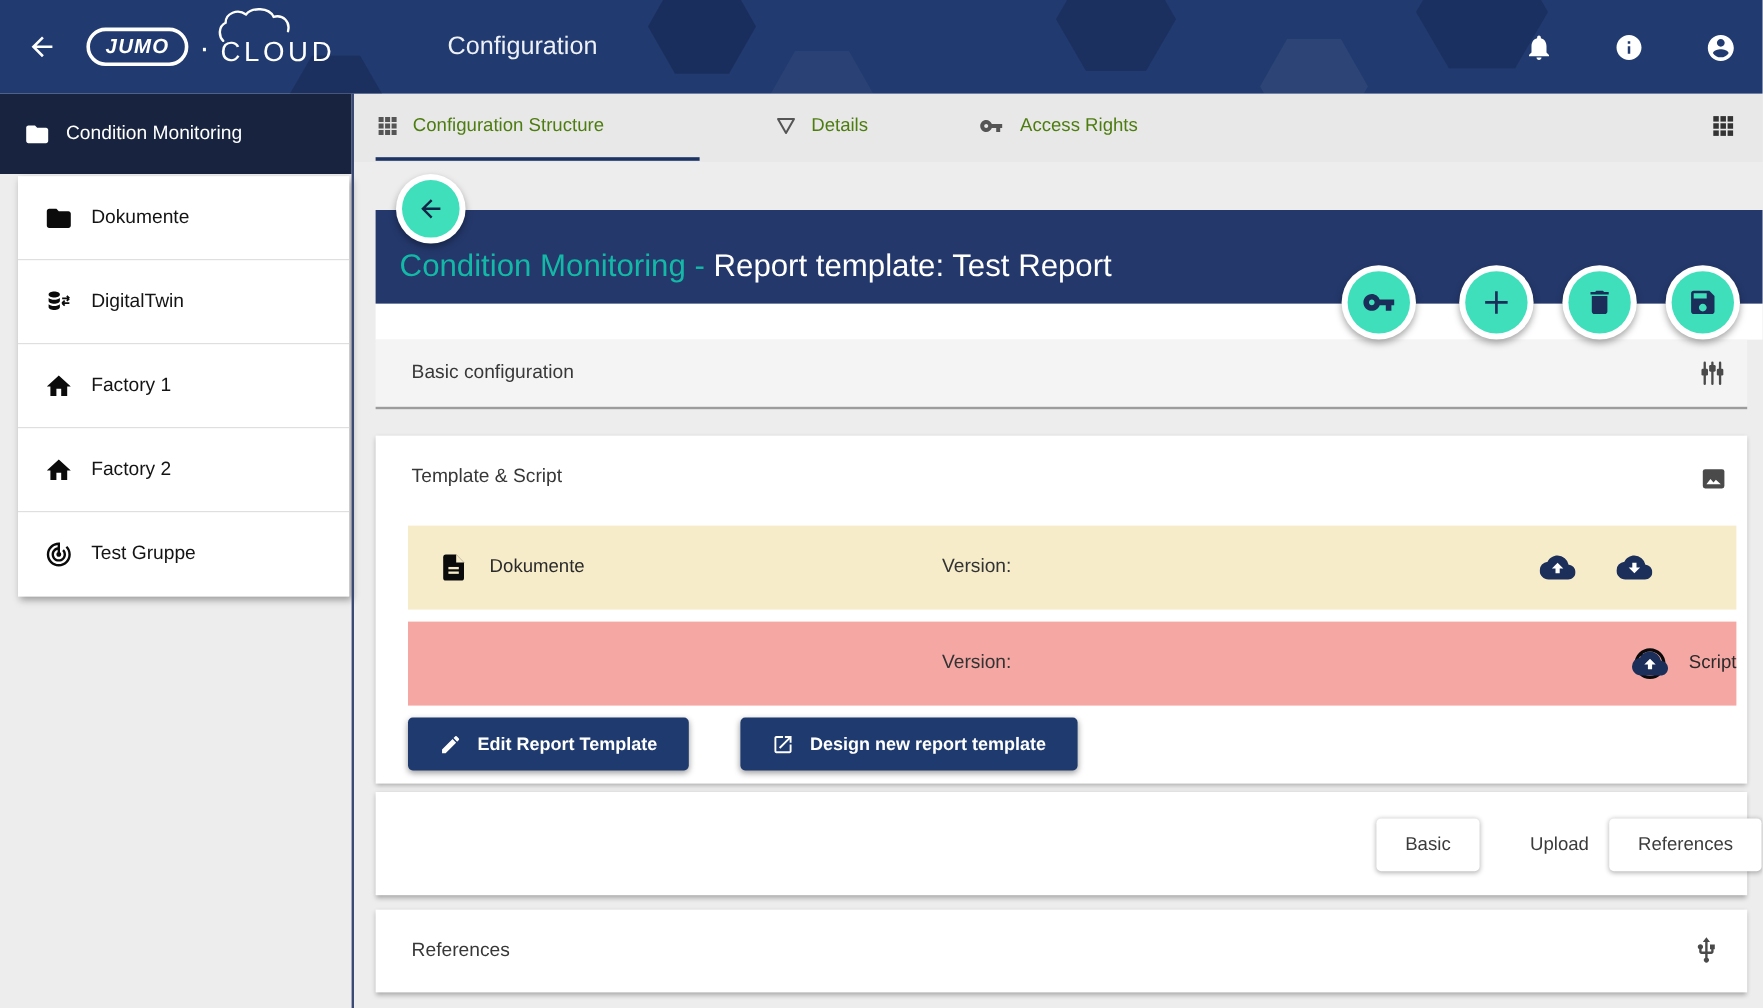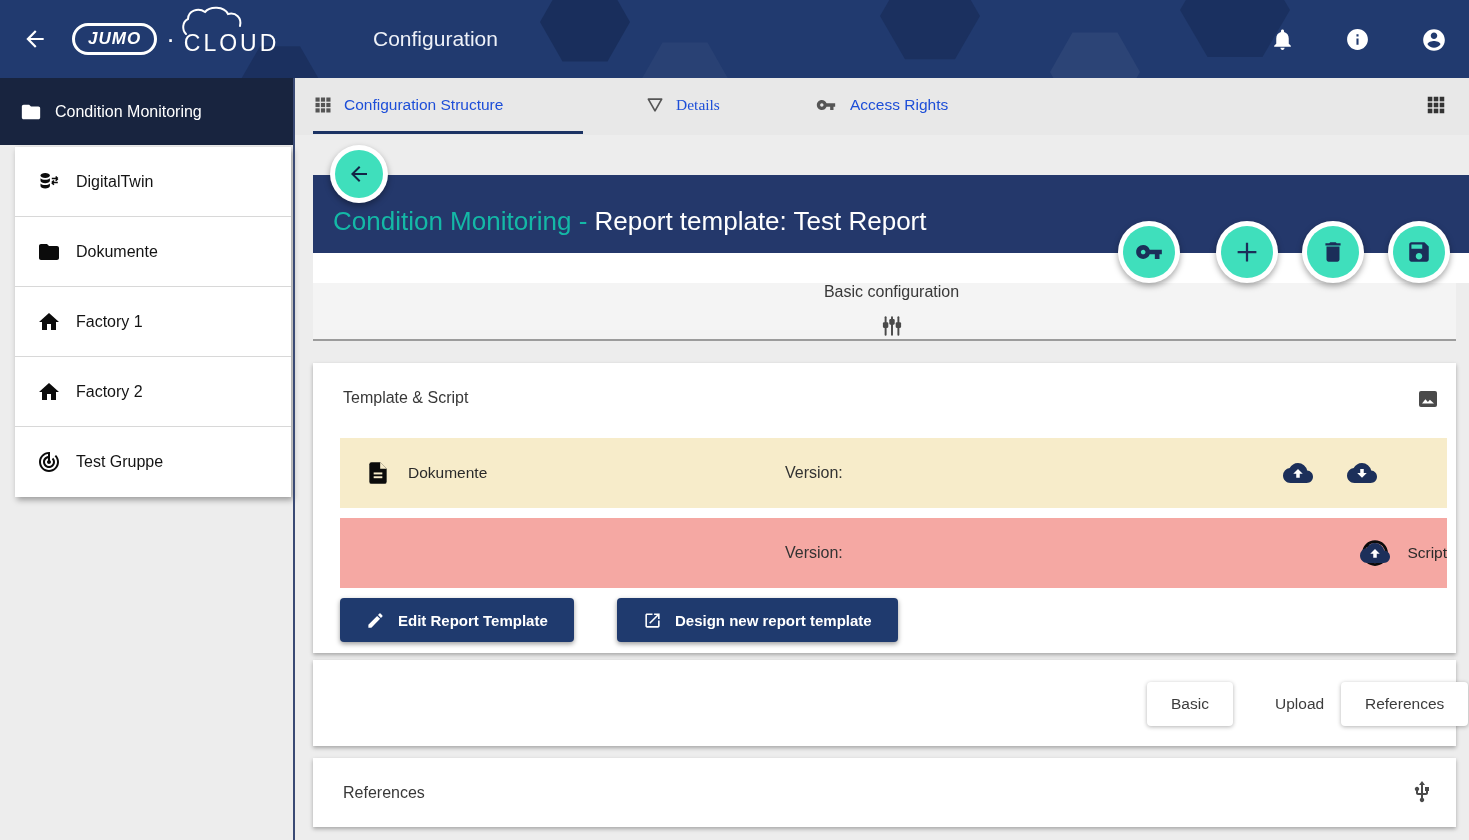--- a/index.html
+++ b/index.html
@@ -24,39 +24,39 @@
   .side-divider { position:absolute; left:293px; top:78px; width:2px; height:762px; background:#3a4a74; z-index:21; }
   .side-root { position:absolute; left:0; top:0; width:293px; height:67px; background:#18243f; display:flex; align-items:center; padding-left:20px; gap:13px; color:#fff; font-size:16px; cursor:pointer; }
   .side-root .ic { width:22px; height:22px; color:#fff; }
   .side-list { position:absolute; left:15px; top:69px; width:276px; background:#fff; box-shadow:2px 3px 6px rgba(0,0,0,.35); }
   .side-item { height:70px; display:flex; align-items:center; padding-left:22px; gap:15px; border-bottom:1px solid #d8d8d8; background:#fff; color:#141414; font-size:16px; cursor:pointer; }
   .side-item:last-child { border-bottom:none; }
   .side-item .ic { width:24px; height:24px; color:#0b0b0b; }
 
   
   .tabbar { position:absolute; left:295px; top:78px; width:1174px; height:57px; background:#e8e8e8; z-index:10; }
-  .tab { position:absolute; top:0; height:54px; display:flex; align-items:center; gap:11px; color:#1d4ed8; font-size:15.5px; cursor:pointer; }
+  .tab { position:absolute; top:0; height:54px; display:flex; align-items:center; gap:11px; color:#4d7c0f; font-size:15.5px; cursor:pointer; }
   .tab .ic { width:20px; height:20px; color:#555; }
   .tab-underline { position:absolute; left:18px; bottom:1px; width:270px; height:3.5px; background:#1c3364; }
   .apps-btn { position:absolute; left:1130px; top:16px; width:22px; height:22px; color:#333; cursor:pointer; }
 
   
   .banner { position:absolute; left:313px; top:175px; width:1156px; height:78px; background:#24386b; z-index:5; display:flex; align-items:flex-end; padding:0 0 16px 20px; }
   .banner .prefix { color:#14b8a6; font-size:26px; }
   .banner .main { color:#fff; font-size:26px; font-weight:500; }
   .banner-underlay { position:absolute; left:313px; top:253px; width:1156px; height:30px; background:#fff; z-index:4; }
 
   .fab { position:absolute; border-radius:50%; background:#fff; box-shadow:0 3px 6px rgba(0,0,0,.35); z-index:8; cursor:pointer; }
   .fab .inner { position:absolute; left:5px; top:5px; border-radius:50%; background:#3fdfbc; display:flex; align-items:center; justify-content:center; color:#1b2e59; }
   .fab-back { left:330px; top:145px; width:58px; height:58px; }
   .fab-back .inner { width:48px; height:48px; }
   .fab-sm { width:62px; height:62px; top:221px; }
   .fab-sm .inner { width:52px; height:52px; }
 
-  .panel-basic { position:absolute; left:313px; top:283px; width:1143px; height:58px; background:#f4f4f4; border-bottom:2px solid #9c9c9c; display:flex; align-items:center; justify-content:space-between; padding:0 16px 0 30px; z-index:5; cursor:pointer;flex-direction:column; }
+  .panel-basic { position:absolute; left:313px; top:283px; width:1143px; height:58px; background:#f4f4f4; border-bottom:2px solid #9c9c9c; display:flex; align-items:center; justify-content:space-between; padding:0 16px 0 30px; z-index:5; cursor:pointer; }
   .panel-title { color:#383838; font-size:16px; }
   .panel-icon { width:26px; height:26px; color:#4a4a4a; cursor:pointer; }
 
   .card { position:absolute; left:313px; width:1143px; background:#fff; box-shadow:0 2px 4px rgba(0,0,0,.3); z-index:5; }
   .card-ts { top:363px; height:290px; }
   .card-ts-title { position:absolute; left:30px; top:26px; color:#383838; font-size:16px; }
   .card-ts-imgicon { position:absolute; right:16px; top:24px; width:24px; height:24px; color:#4a4a4a; cursor:pointer; }
 
   .file-row { position:absolute; left:27px; right:9px; height:70px; display:flex; align-items:center; padding-left:25px; gap:17px; }
   .row-template { top:75px; background:#f7ecca; }
@@ -132,36 +132,36 @@
             <path fill="currentColor" d="M10 4H4c-1.1 0-2 .9-2 2v12c0 1.1.9 2 2 2h16c1.1 0 2-.9 2-2V8c0-1.1-.9-2-2-2h-8l-2-2z"></path>
           </svg>
       </span>
       <span>Condition Monitoring</span>
     </div>
 
     <div class="side-list">
       <div class="side-item">
         <span class="ic">
           <svg viewBox="0 0 24 24" width="24" height="24">
+              <path fill="currentColor" d="M10 4H4c-1.1 0-2 .9-2 2v12c0 1.1.9 2 2 2h16c1.1 0 2-.9 2-2V8c0-1.1-.9-2-2-2h-8l-2-2z"></path>
+            </svg>
+        </span>
+        <span>Dokumente</span>
+      </div>
+      <div class="side-item">
+        <span class="ic">
+          <svg viewBox="0 0 24 24" width="24" height="24">
             <path fill="currentColor" d="M3.5 5.5C3.5 4 5.7 3 8.2 3s4.7 1 4.7 2.5S10.7 8 8.2 8 3.5 7 3.5 5.5z"></path>
             <path fill="currentColor" d="M3.5 8.3c1.1 1 2.8 1.5 4.7 1.5s3.6-.5 4.7-1.5v2.4c0 1.5-2.2 2.5-4.7 2.5s-4.7-1-4.7-2.5z"></path>
             <path fill="currentColor" d="M3.5 13.5c1.1 1 2.8 1.5 4.7 1.5s3.6-.5 4.7-1.5v2.4c0 1.5-2.2 2.5-4.7 2.5s-4.7-1-4.7-2.5z"></path>
             <path d="M14.8 8.6h6m0 0-2.1-2.1m2.1 2.1-2.1 2.1" fill="none" stroke="currentColor" stroke-width="1.5"></path>
             <path d="M20.8 12.6h-6m0 0 2.1-2.1m-2.1 2.1 2.1 2.1" fill="none" stroke="currentColor" stroke-width="1.5"></path>
           </svg>
         </span>
         <span>DigitalTwin</span>
-      </div>
-      <div class="side-item">
-        <span class="ic">
-          <svg viewBox="0 0 24 24" width="24" height="24">
-              <path fill="currentColor" d="M10 4H4c-1.1 0-2 .9-2 2v12c0 1.1.9 2 2 2h16c1.1 0 2-.9 2-2V8c0-1.1-.9-2-2-2h-8l-2-2z"></path>
-            </svg>
-        </span>
-        <span>Dokumente</span>
       </div>
       <div class="side-item">
         <span class="ic">
           <svg viewBox="0 0 24 24" width="24" height="24">
               <path fill="currentColor" d="M10 20v-6h4v6h5v-8h3L12 3 2 12h3v8z"></path>
             </svg>
         </span>
         <span>Factory 1</span>
       </div>
       <div class="side-item">
@@ -196,21 +196,21 @@
             <rect x="16" y="9.5" width="5" height="5"></rect>
           <rect x="3" y="16" width="5" height="5"></rect>
             <rect x="9.5" y="16" width="5" height="5"></rect>
             <rect x="16" y="16" width="5" height="5"></rect>
         </svg>
       </span>
       <span>Configuration Structure</span>
     </div>
     <div class="tab-underline"></div>
 
-    <div class="tab" style="left:350px;font-family:Liberation Serif, serif;">
+    <div class="tab" style="left:350px;">
       <span class="ic">
         <svg viewBox="0 0 24 24" width="20" height="20">
             <path d="M4 5h16L12 19z" fill="none" stroke="currentColor" stroke-width="2" stroke-linejoin="round"></path>
           </svg>
       </span>
       <span>Details</span>
     </div>
 
     <div class="tab" style="left:518px;">
       <span class="ic" style="width:26px;">

